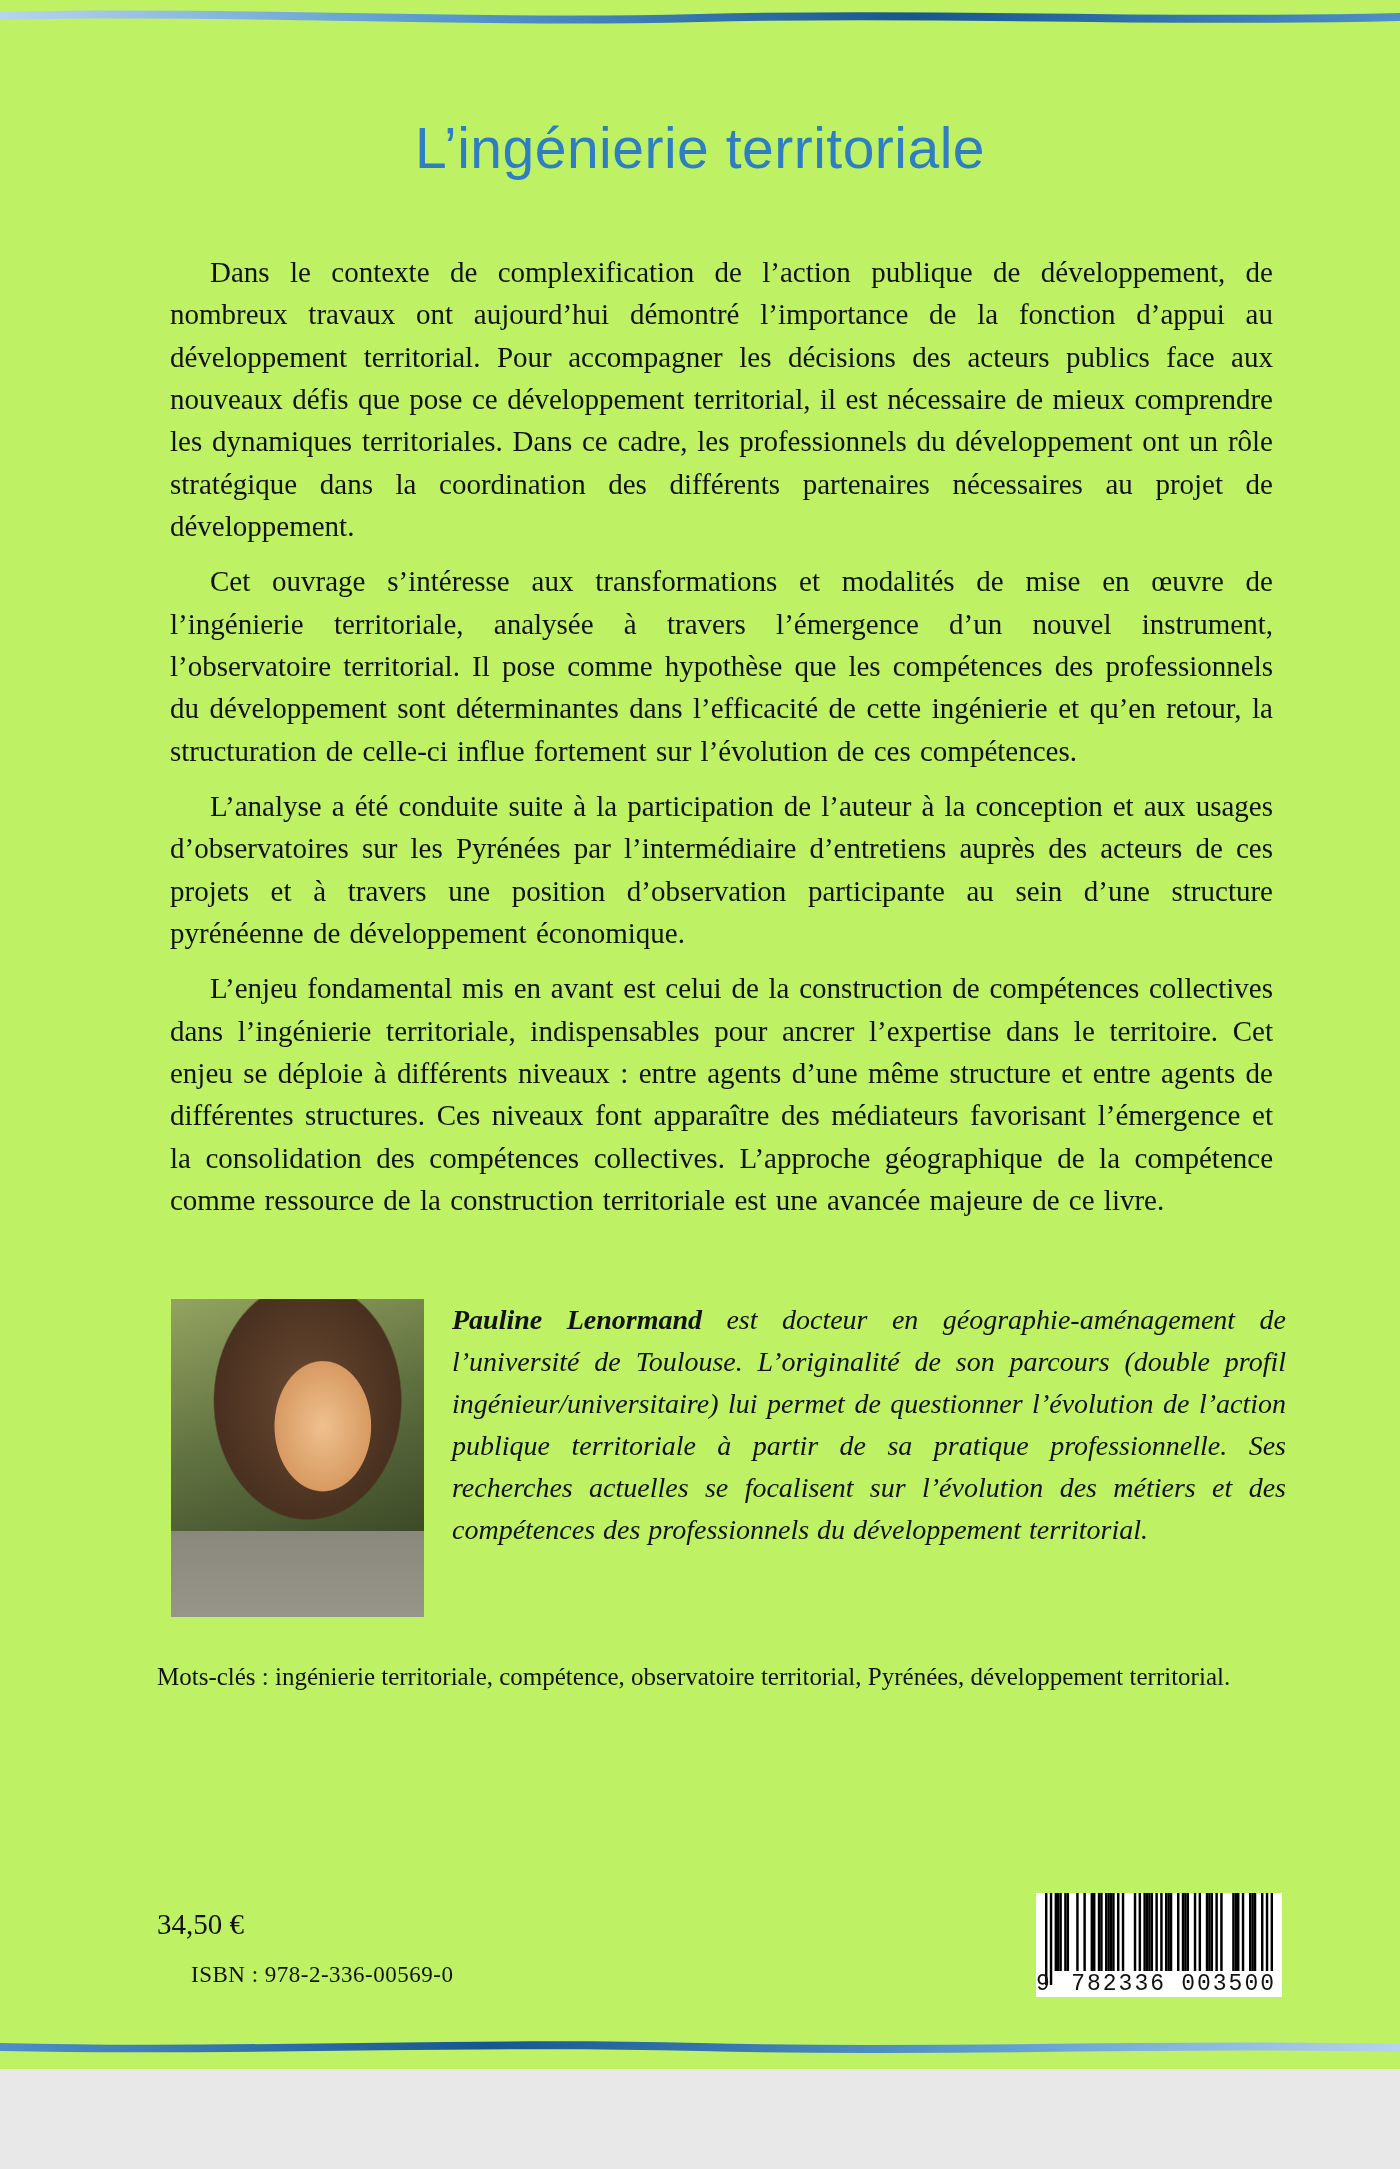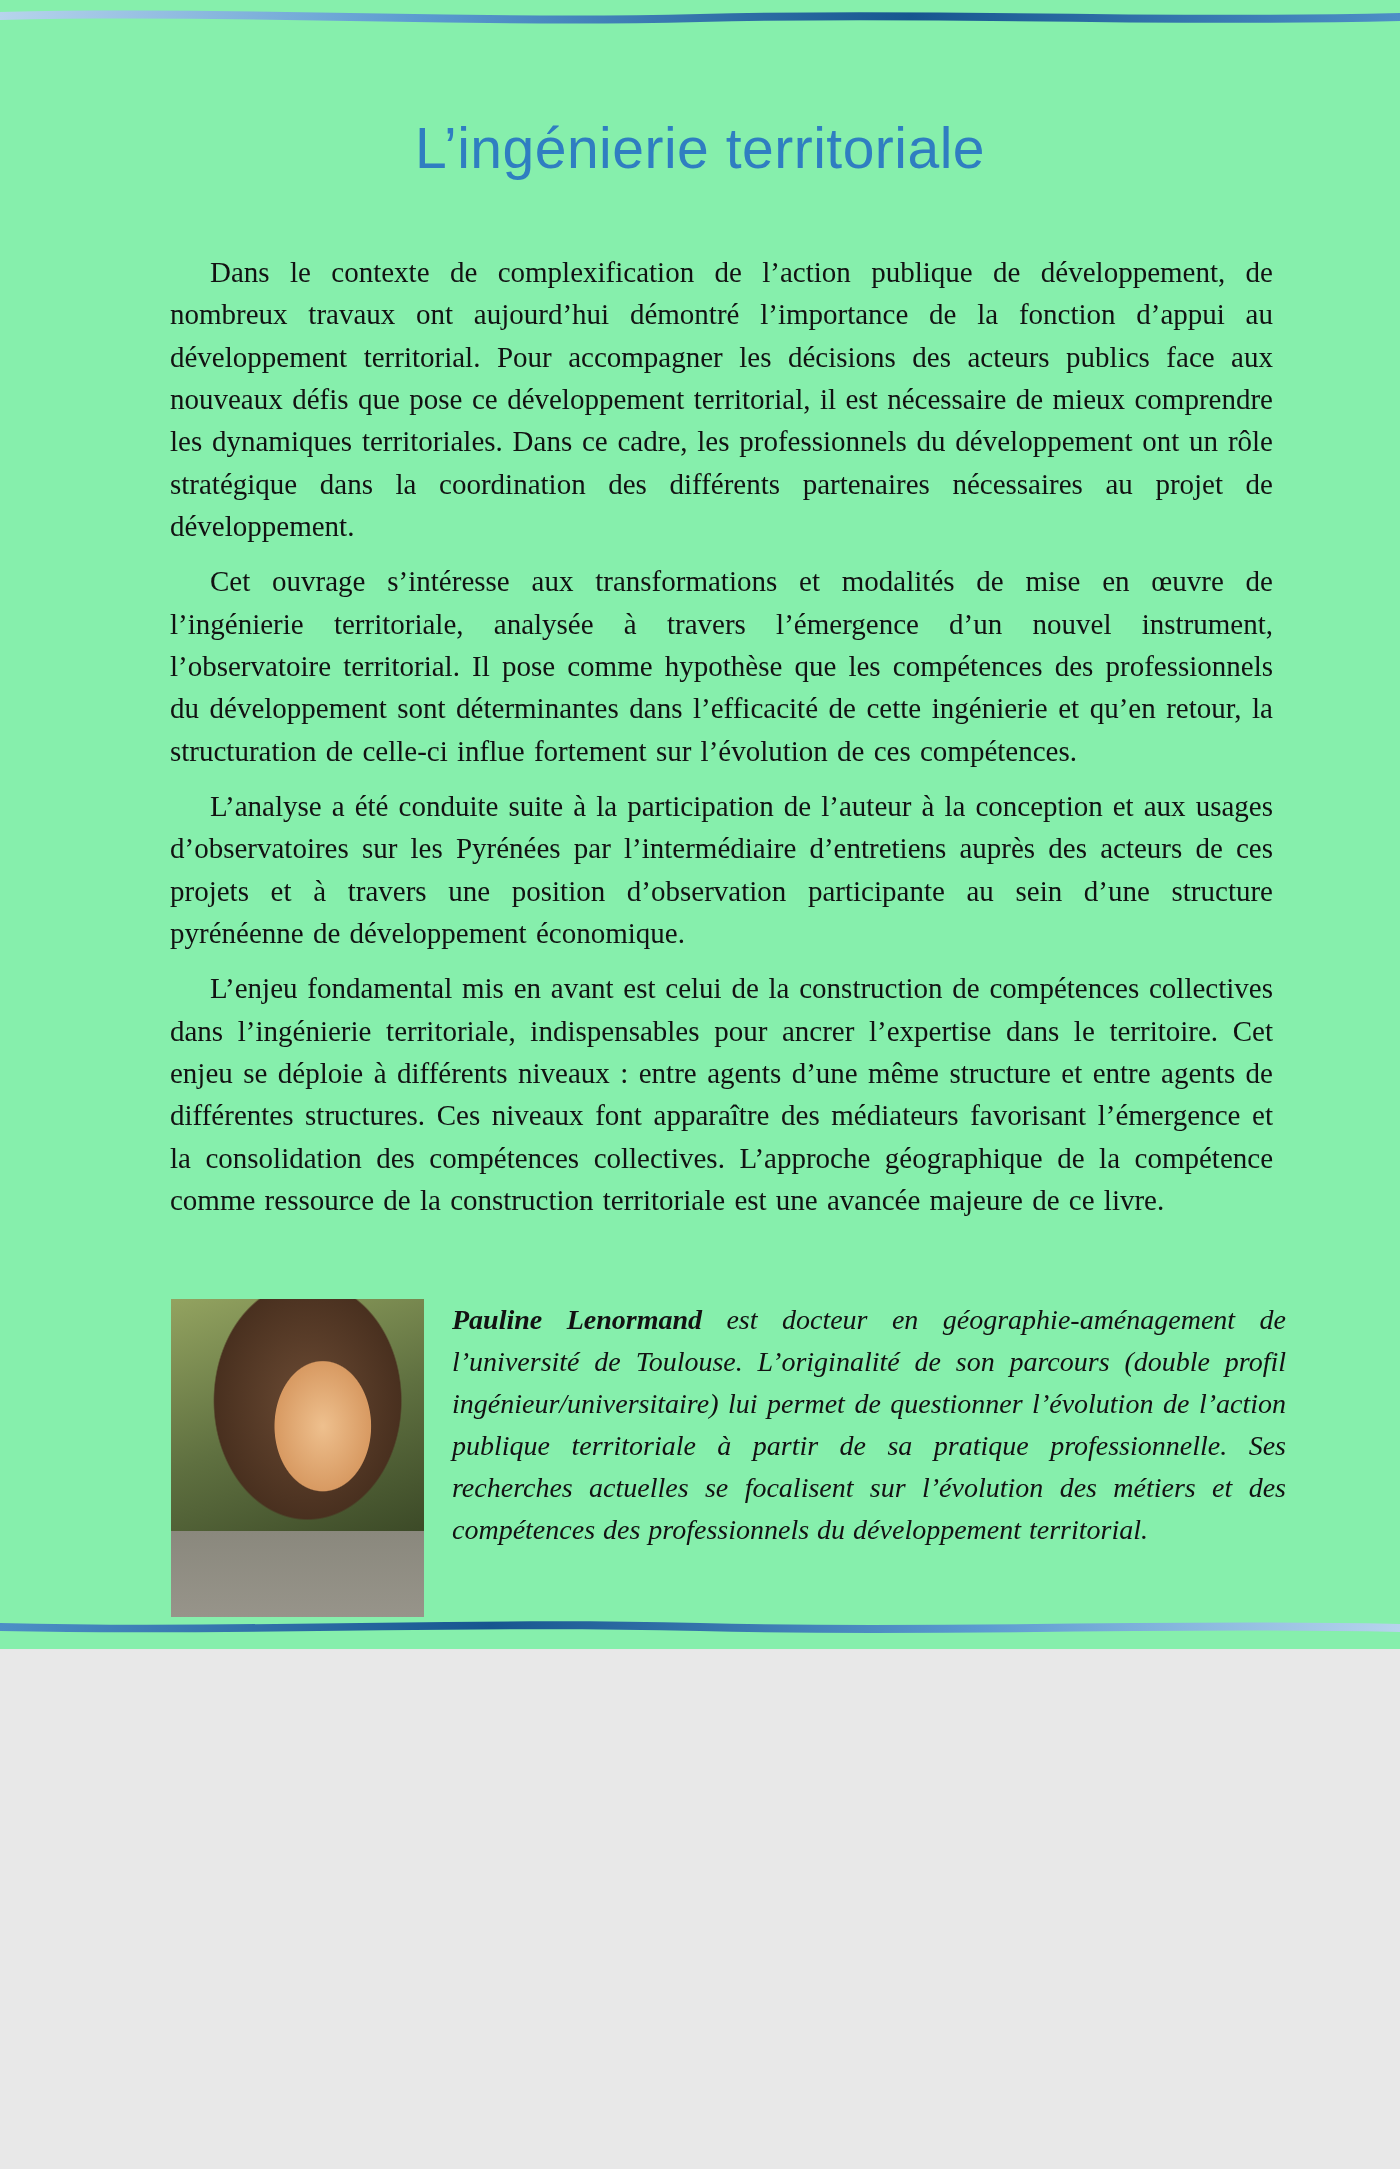--- a/index.html
+++ b/index.html
@@ -1,20 +1,20 @@
 <!DOCTYPE html>
 <html lang="fr"><head>
 <meta charset="utf-8">
 <style>
   html,body{margin:0;padding:0;background:#e8e8e8;}
   .page{
     position:relative;
-    width:1400px;height:1649px;
+    width:1400px;height:2069px;
     margin:0 auto;
-    background:#86efac;
+    background:#bef264;
     font-family:"Liberation Serif", serif;
     color:#121212;
     overflow:hidden;
   }
   
   .band{position:absolute;left:0;width:1400px;height:22px;}
   .band.top{top:5px;}
   .band.bottom{bottom:12px;}
 
   
@@ -131,20 +131,21 @@
     <p>L’enjeu fondamental mis en avant est celui de la construction de compétences collectives dans l’ingénierie territoriale, indispensables pour ancrer l’expertise dans le territoire. Cet enjeu se déploie à différents niveaux : entre agents d’une même structure et entre agents de différentes structures. Ces niveaux font apparaître des médiateurs favorisant l’émergence et la consolidation des compétences collectives. L’approche géographique de la compétence comme ressource de la construction territoriale est une avancée majeure de ce livre.</p>
   </div>
 
   <div class="author">
     <div class="photo"></div>
     <div class="bio">
       <span class="name">Pauline Lenormand</span><span> est docteur en géographie-aménagement de l’université de Toulouse. L’originalité de son parcours (double profil ingénieur/universitaire) lui permet de questionner l’évolution de l’action publique territoriale à partir de sa pratique professionnelle. Ses recherches actuelles se focalisent sur l’évolution des métiers et des compétences des professionnels du développement territorial.</span>
     </div>
   </div>
 
+  <div class="keywords">Mots-clés : ingénierie territoriale, compétence, observatoire territorial, Pyrénées, développement territorial.</div>
 
   <div class="isbn">ISBN : 978-2-336-00569-0</div>
   <div class="price">34,50 €</div>
 
   <div class="barcode">
     <svg id="barcode-svg" viewBox="0 0 228 92" preserveAspectRatio="none">
         <rect x="0.00" y="0" width="2.45" height="92"></rect>
         <rect x="4.80" y="0" width="2.45" height="92"></rect>
         <rect x="9.60" y="0" width="2.45" height="78"></rect>
         <rect x="12.00" y="0" width="2.45" height="78"></rect>

